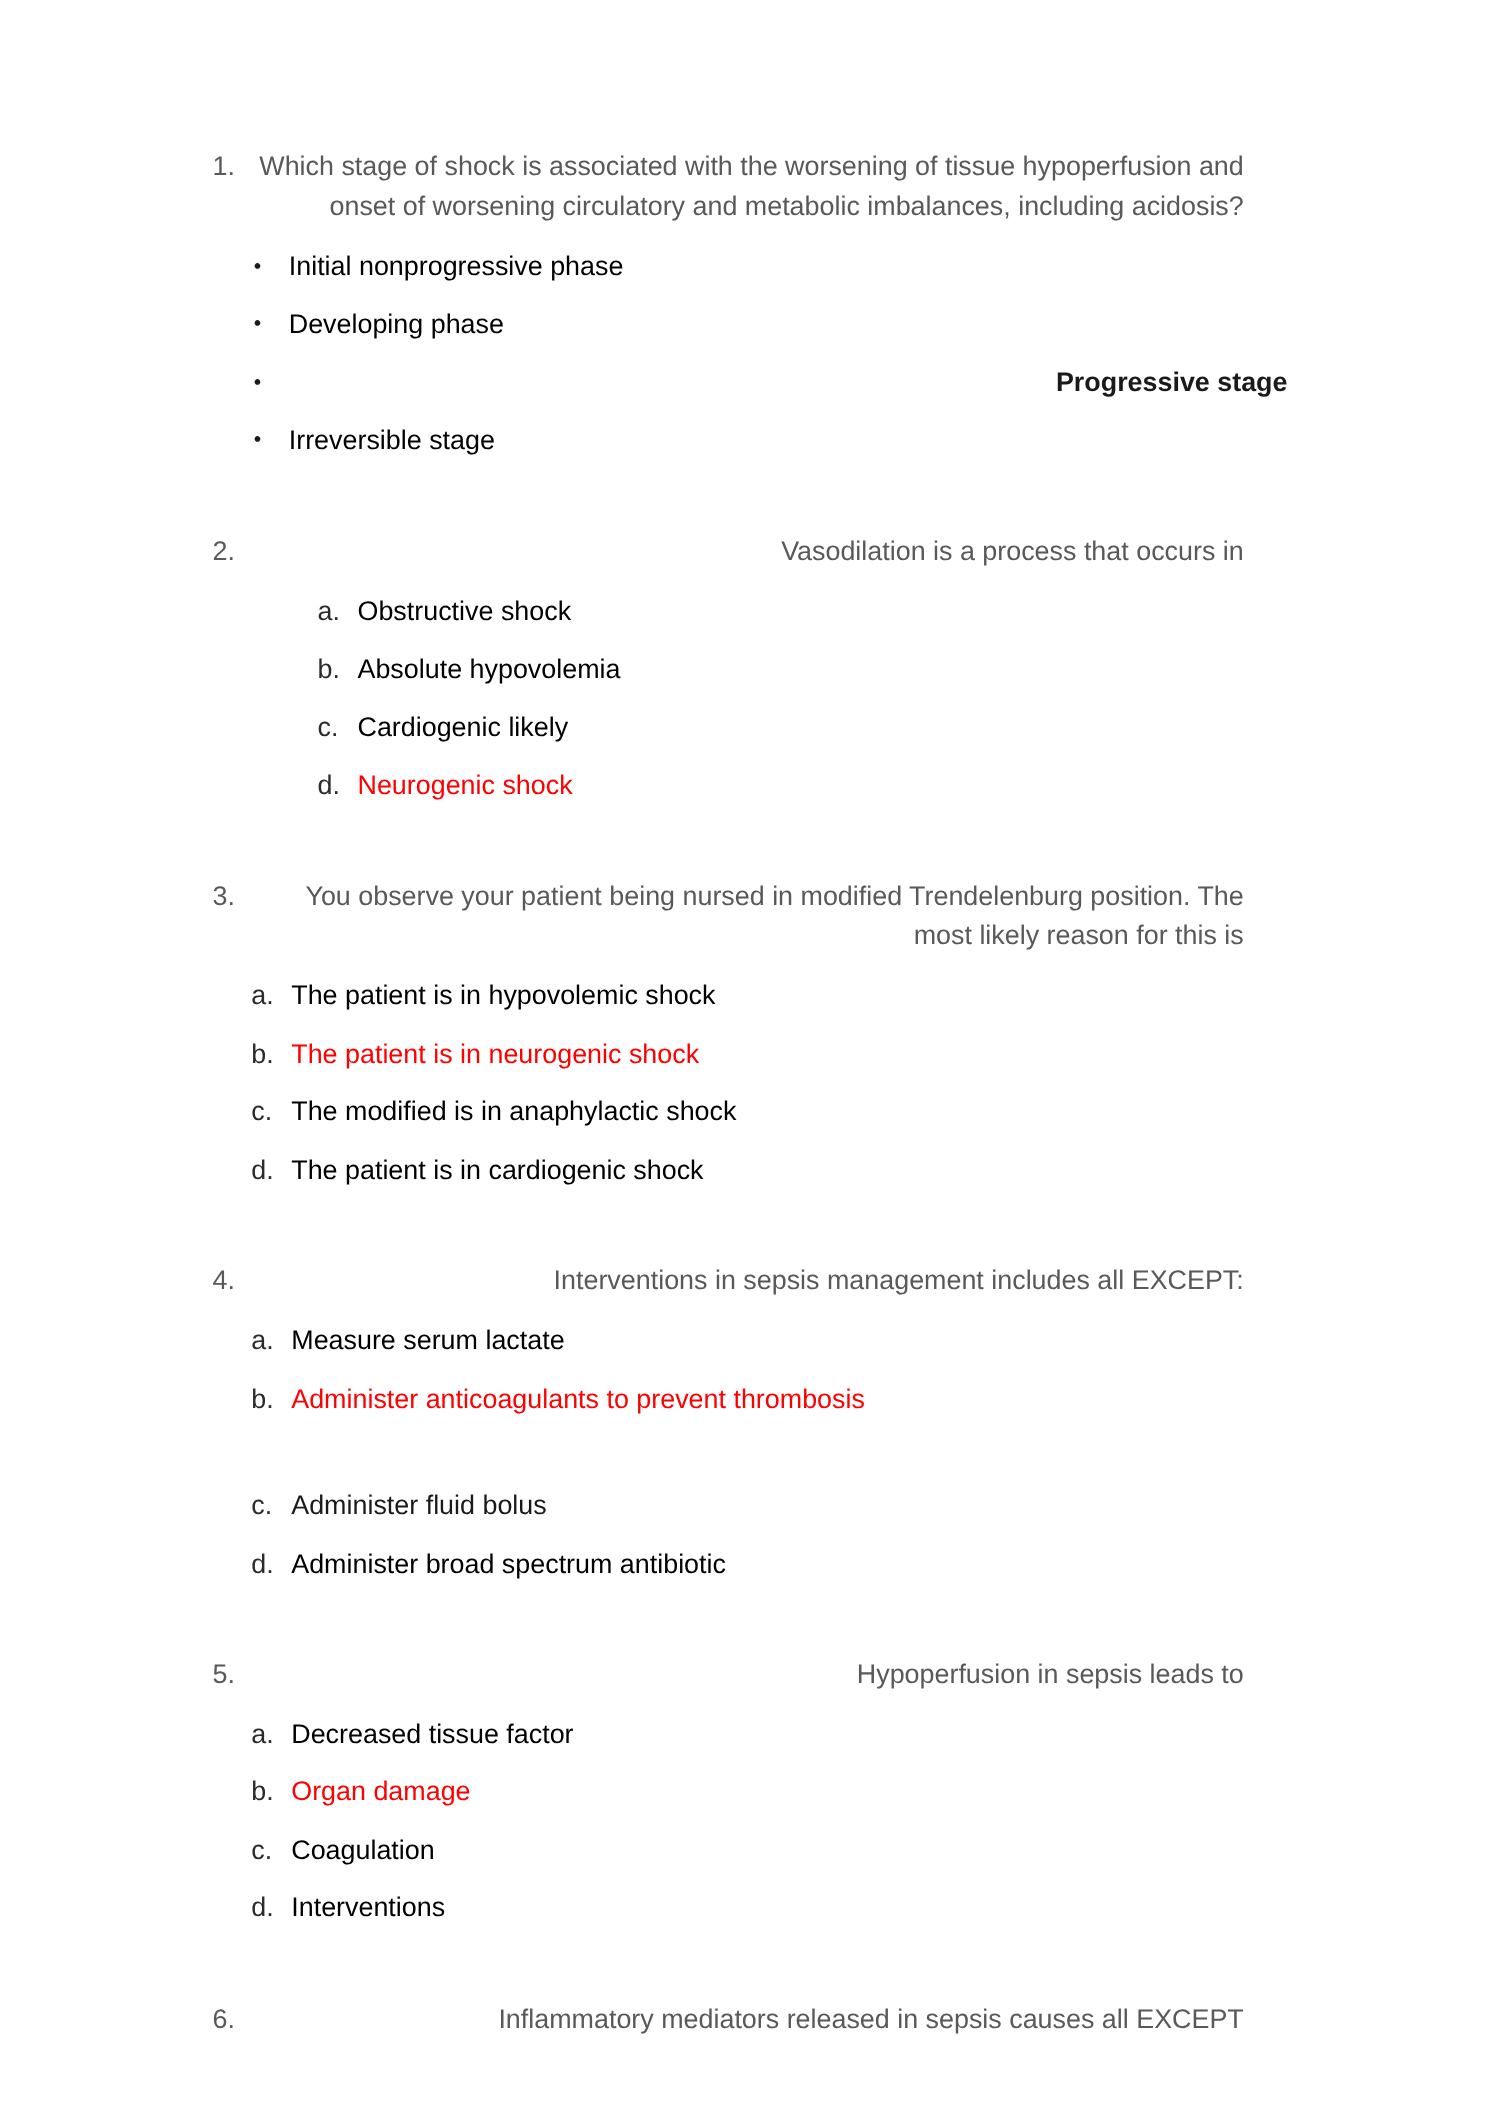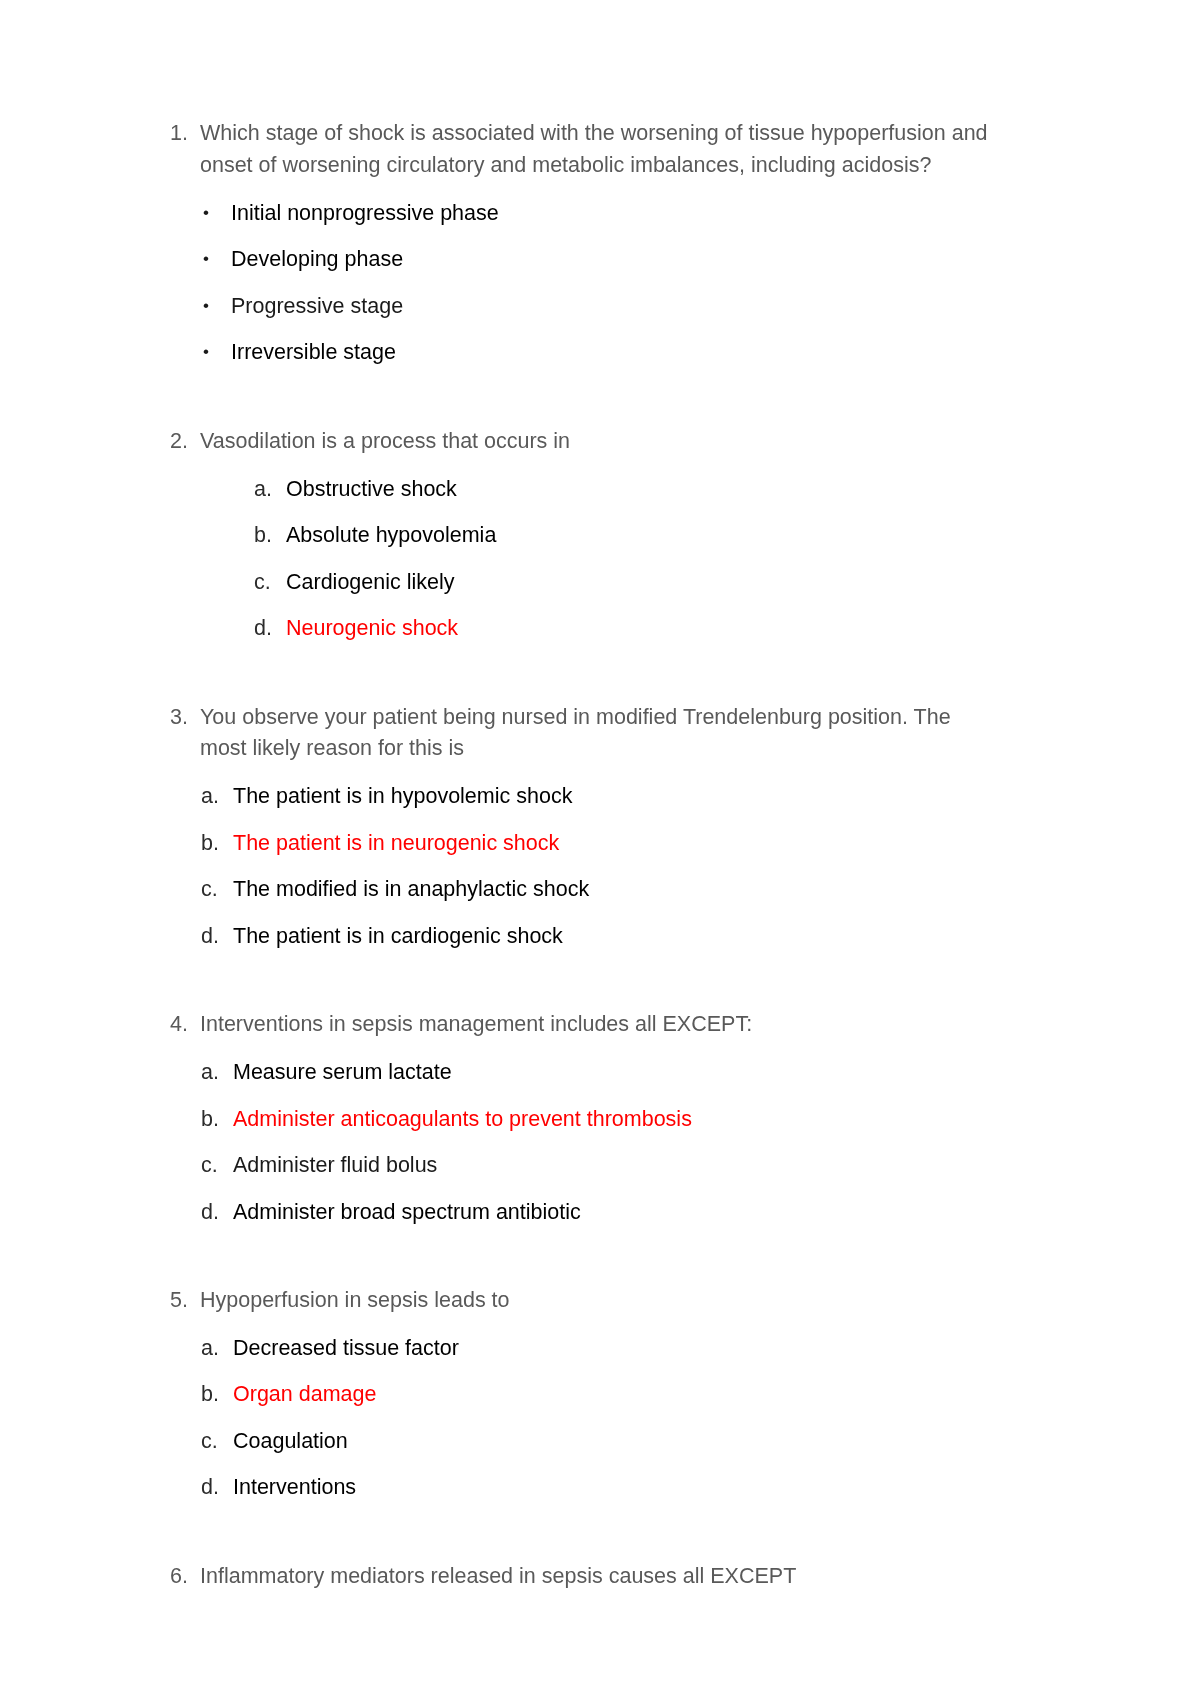--- a/index.html
+++ b/index.html
@@ -37,20 +37,21 @@
     width: 30px;
     text-align: left;
     color: #595959;
     line-height: 1.48;
   }
   .q-text {
     flex: 1 1 auto;
     line-height: 1.48;
     color: #595959;
     max-width: 795px;
+    text-align: right;
   }
 
   
   .opt-list {
     list-style: none;
     margin: 0;
     padding: 0;
   }
   .opt-row {
     display: flex;
@@ -84,23 +85,24 @@
     width: 32px;
     color: #2b2b2b;
   }
   .letters.indent-deep { margin-left: 84px; }
   .letters.indent-shallow { margin-left: 31px; }
 
   
   .is-correct .opt-text { color: #ff0000; }
   .is-bold .opt-text {
     color: #1a1a1a;
-    font-weight: normal;
-  }
-  .is-dark .opt-text { color: #1a1a1a; }
+    font-weight: bold;
+    text-align: right;
+  }
+  .is-dark .opt-text { color: #1a1a1a; margin-top: 39px; }
 
   .gap-lg { height: 58px; }
 </style>
 </head>
 <body>
 
 <div class="page">
   <div id="questions-root">
       <div class="q-block">
         <div class="q-line">

